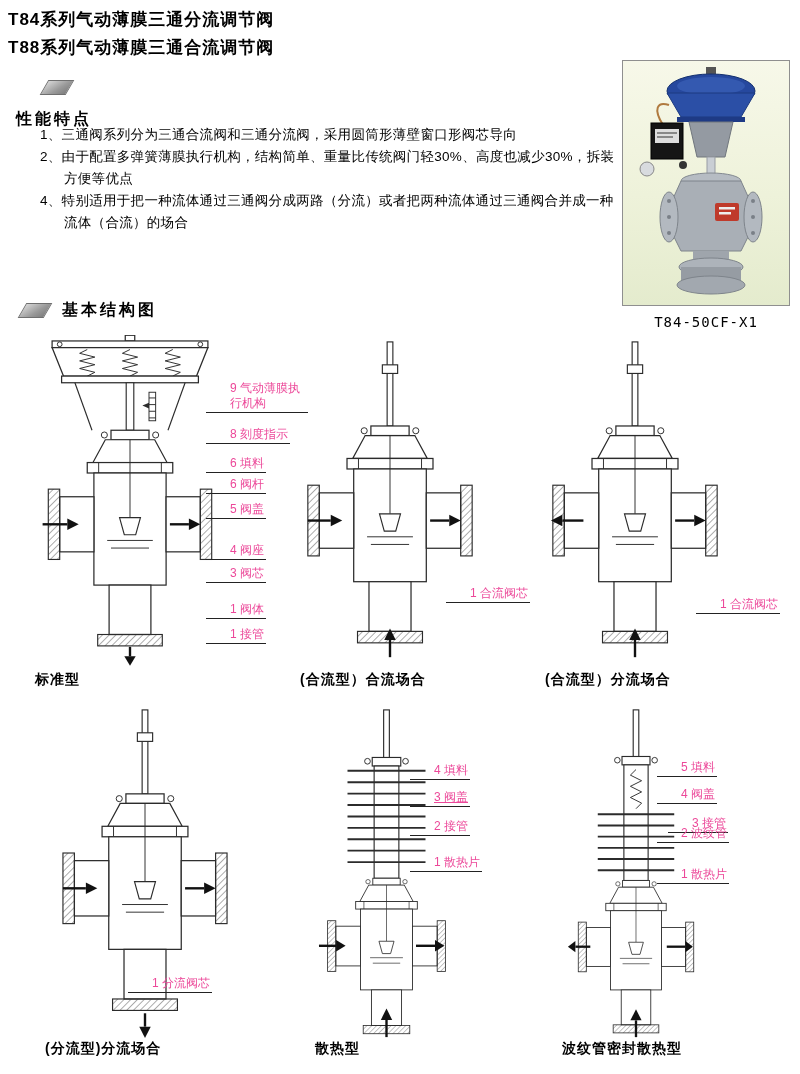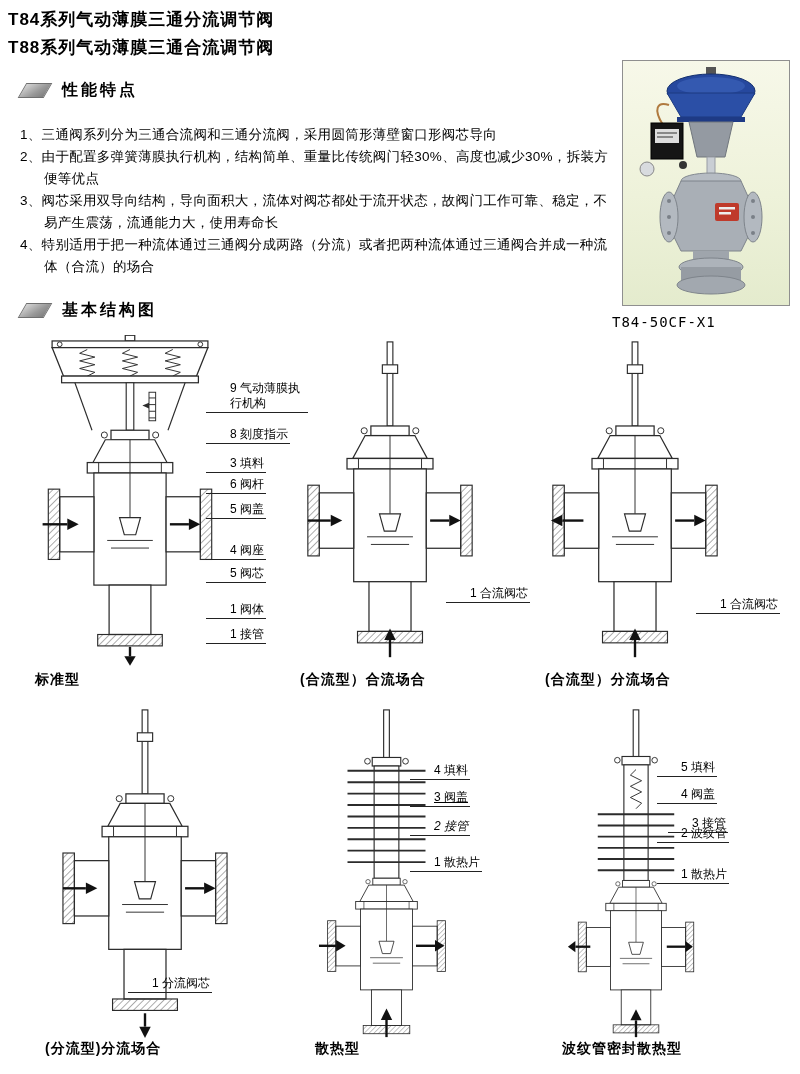--- a/index.html
+++ b/index.html
@@ -9,40 +9,40 @@
 
   .title { position:absolute; left:8px; font-size:17px; font-weight:bold; letter-spacing:1px;text-align:center; }
   .title.t1 { top:8px; }
   .title.t2 { top:36px; }
 
   .sec-head { position:absolute; display:flex; align-items:center; gap:14px; }
   .sec-head .marker { width:26px; height:15px; margin-left:6px;
        background:linear-gradient(135deg,#d6d6d6 0%,#9a9a9a 60%,#7e7e7e 100%);
        transform:skewX(-30deg); border:1px solid #6f6f6f; }
   .sec-head .txt { font-size:16px; font-weight:bold; letter-spacing:3px; }
-  .sec-features { top:80px; left:16px; }
+  .sec-features { top:80px; left:16px;flex-direction:column; }
   .sec-structure { top:300px; left:16px; }
 
   .features { position:absolute; left:20px; top:124px; width:600px;
               font-size:13.5px; line-height:22px; letter-spacing:0.3px; }
-  .feat-item { padding-left:24px; text-indent:-24px; }
+  .feat-item { padding-left:24px; text-indent:-24px;margin-left:20px; }
 
   .photo { position:absolute; left:622px; top:60px; width:168px; height:246px;
            border:1px solid #8f8f8f;
            background:linear-gradient(180deg,#f7f8e9 0%,#eef2da 55%,#e4ebcd 100%); }
   .photo svg { display:block; }
-  .photo-caption { position:absolute; left:612px; top:314px; width:188px; 
+  .photo-caption { position:absolute; left:612px; top:314px; width:188px; text-align:center;
            font-family:"DejaVu Sans Mono","Liberation Mono",monospace; font-size:14px; letter-spacing:1px; }
 
   .diagram { position:absolute; }
   .dwg { position:absolute; top:0; }
   .dg-caption { position:absolute; left:0; right:0; bottom:0; text-align:left;
                 font-size:14px; font-weight:bold; letter-spacing:1px; }
 
-  .lbl { position:absolute; font-size:12px; line-height:1.25; color:#000000;
+  .lbl { position:absolute; font-size:12px; line-height:1.25; color:#ec4899;
          border-bottom:1px solid #222; padding:0 2px 1px 2px; white-space:nowrap; }
   .lbl::before { content:""; position:absolute; right:100%; bottom:-1px; width:22px; height:0;
                  border-bottom:1px solid #222; }
   .lbl.wrap { white-space:normal; width:80px; }
 </style>
 </head>
 <body>
 
 <svg width="0" height="0" style="position:absolute" aria-hidden="true">
   <defs>
@@ -78,21 +78,20 @@
   <div class="title t2">T88系列气动薄膜三通合流调节阀</div>
 
   <div class="sec-head sec-features">
     <span class="marker"></span>
     <span class="txt">性能特点</span>
   </div>
 
   <div class="features">
     <div class="feat-item">1、三通阀系列分为三通合流阀和三通分流阀，采用圆筒形薄壁窗口形阀芯导向</div>
     <div class="feat-item">2、由于配置多弹簧薄膜执行机构，结构简单、重量比传统阀门轻30%、高度也减少30%，拆装方便等优点</div>
-    <div class="feat-item">3、阀芯采用双导向结构，导向面积大，流体对阀芯都处于流开状态，故阀门工作可靠、稳定，不易产生震荡，流通能力大，使用寿命长</div>
     <div class="feat-item">4、特别适用于把一种流体通过三通阀分成两路（分流）或者把两种流体通过三通阀合并成一种流体（合流）的场合</div>
   </div>
 
   <div class="photo">
     <svg width="166" height="244" viewBox="0 0 166 244">
       <g>
         <rect x="83" y="6" width="10" height="7" fill="#555"></rect>
         <ellipse cx="88" cy="30" rx="44" ry="17" fill="#26489e" stroke="#14306e"></ellipse>
         <ellipse cx="88" cy="25" rx="34" ry="9" fill="#3a5fb5" opacity="0.75"></ellipse>
         <path d="M44,32 L132,32 L118,56 L58,56 Z" fill="#2b4fa6" stroke="#1c3a80"></path>
@@ -168,25 +167,25 @@
         <line x1="8" y1="199" x2="34" y2="199" stroke="#111" stroke-width="2.5"></line>
         <polygon points="34,193 34,205 46,199" fill="#111"></polygon>
         <line x1="142" y1="199" x2="162" y2="199" stroke="#111" stroke-width="2.5"></line>
         <polygon points="162,193 162,205 174,199" fill="#111"></polygon>
         <line x1="100" y1="328" x2="100" y2="338" stroke="#111" stroke-width="2.5"></line>
         <polygon points="94,338 106,338 100,348" fill="#111"></polygon>
       </g>
     </svg>
     <div class="lbl wrap" style="left:193px; top:46px;">9 气动薄膜执行机构</div>
     <div class="lbl" style="left:193px; top:92px;">8 刻度指示</div>
-    <div class="lbl" style="left:193px; top:121px;">3 填料</div>
+    <div class="lbl" style="left:193px; top:121px;">6 填料</div>
     <div class="lbl" style="left:193px; top:142px;">6 阀杆</div>
     <div class="lbl" style="left:193px; top:167px;">5 阀盖</div>
     <div class="lbl" style="left:193px; top:208px;">4 阀座</div>
-    <div class="lbl" style="left:193px; top:231px;">5 阀芯</div>
+    <div class="lbl" style="left:193px; top:231px;">3 阀芯</div>
     <div class="lbl" style="left:193px; top:267px;">1 阀体</div>
     <div class="lbl" style="left:193px; top:292px;">1 接管</div>
     <div class="dg-caption">标准型</div>
   </div>
 
   <div class="diagram" style="left:300px; top:340px; width:185px; height:349px;">
     <svg class="dwg" style="left:4px" width="172" height="321" viewBox="0 0 180 336">
       <rect x="87" y="2" width="6" height="88" fill="#fff" stroke="#2b2b2b" stroke-width="1.2"></rect>
       <rect x="82" y="26" width="16" height="9" fill="#fff" stroke="#2b2b2b" stroke-width="1.2"></rect>
       <use href="#valve-body" y="90"></use>
@@ -262,21 +261,21 @@
         <line x1="4" y1="250" x2="22" y2="250" stroke="#111" stroke-width="2.5"></line>
         <polygon points="22,244 22,256 32,250" fill="#111"></polygon>
         <line x1="106" y1="250" x2="126" y2="250" stroke="#111" stroke-width="2.5"></line>
         <polygon points="126,244 126,256 136,250" fill="#111"></polygon>
         <line x1="75" y1="346" x2="75" y2="328" stroke="#111" stroke-width="2.5"></line>
         <polygon points="69,328 81,328 75,316" fill="#111"></polygon>
       </g>
     </svg>
     <div class="lbl" style="left:117px; top:55px;">4 填料</div>
     <div class="lbl" style="left:117px; top:82px;text-decoration:underline;">3 阀盖</div>
-    <div class="lbl" style="left:117px; top:111px;font-style:italic;">2 接管</div>
+    <div class="lbl" style="left:117px; top:111px;">2 接管</div>
     <div class="lbl" style="left:117px; top:147px;">1 散热片</div>
     <div class="dg-caption">散热型</div>
   </div>
 
   <div class="diagram" style="left:562px; top:708px; width:156px; height:350px;">
     <svg class="dwg" style="left:4px" width="140" height="331" viewBox="0 0 150 355">
       <rect x="72" y="2" width="6" height="58" fill="#fff" stroke="#2b2b2b" stroke-width="1.2"></rect>
       <rect x="60" y="52" width="30" height="9" fill="#fff" stroke="#2b2b2b" stroke-width="1.2"></rect>
       <circle cx="55" cy="56" r="3" fill="#fff" stroke="#2b2b2b"></circle>
       <circle cx="95" cy="56" r="3" fill="#fff" stroke="#2b2b2b"></circle>

